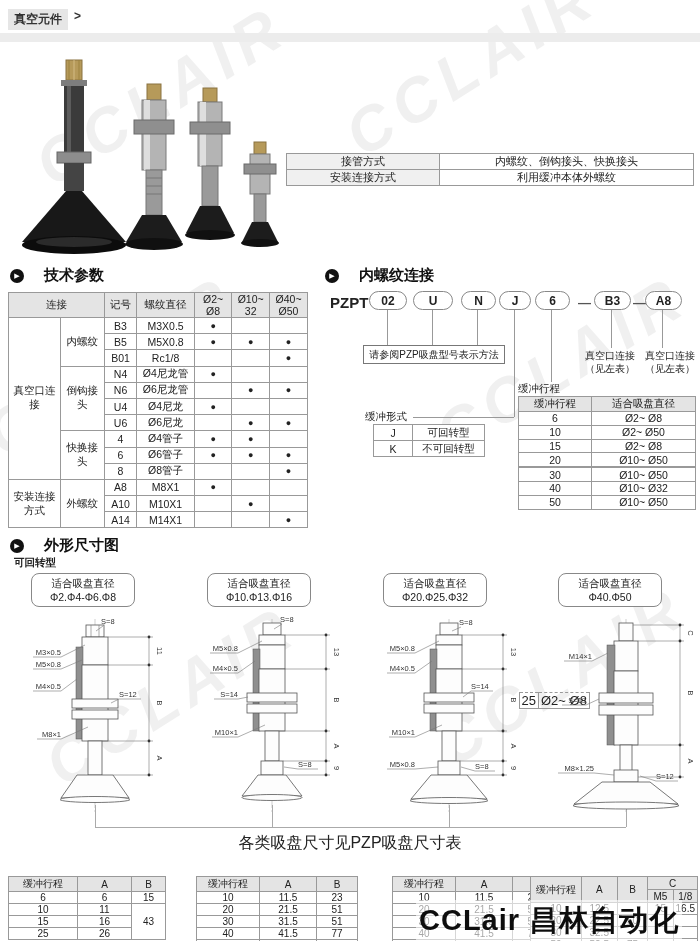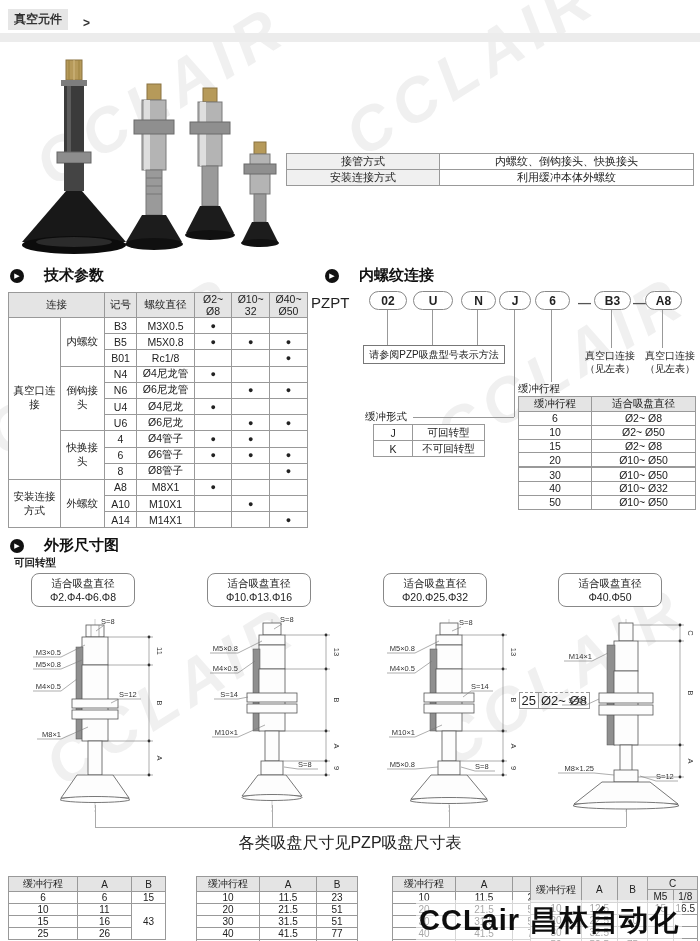--- a/index.html
+++ b/index.html
@@ -1,20 +1,20 @@
 <!DOCTYPE html>
 <html><head>
 <meta charset="utf-8">
 <style>
   html,body{margin:0;padding:0;background:#fff;font-family:"Liberation Sans","DejaVu Sans",sans-serif;color:#222}
   #page{position:relative;width:700px;height:941px;overflow:hidden;background:#fff}
   .abs{position:absolute}
   .wm{position:absolute;font-weight:bold;font-style:italic;color:rgba(140,140,140,0.13);letter-spacing:8px;transform:rotate(-32deg);font-size:62px;pointer-events:none;white-space:nowrap;z-index:0}
   
-  .crumbbox{position:absolute;left:8px;top:9px;display:flex;align-items:flex-end;gap:15px;z-index:2}
+  .crumbbox{position:absolute;left:8px;top:9px;display:flex;align-items:flex-start;gap:6px;z-index:2}
   .crumb{background:#e6e6e6;color:#333;font-size:12px;font-weight:bold;padding:2px 6px}
   .sep{font-size:12px;color:#333;font-weight:bold}
   .title{font-size:20px;font-weight:bold;color:#0f0f0f;margin-left:6px}
   .band{position:absolute;left:0;top:33px;width:700px;height:9px;background:#ececec}
   
   .sec{position:absolute;display:flex;align-items:center;gap:20px;font-size:15px;font-weight:bold;color:#111;z-index:2}
   .sec .ic{width:14px;height:14px;border-radius:50%;background:#111;color:#fff;font-size:7px;display:flex;align-items:center;justify-content:center;line-height:1}
   
   table{border-collapse:collapse;background:#fff}
   td,th{border:1px solid #999;text-align:center;padding:0 2px;font-weight:normal;color:#222}
@@ -27,21 +27,21 @@
   .techT .dot{font-size:9px}
   .strokeT{position:absolute;left:518px;top:396px;width:178px;font-size:10.5px;z-index:2}
   .strokeT td,.strokeT th{height:12.8px}
   .strokeT tr.dash td{border-top:1px dashed #999}
   .bufT{position:absolute;left:373px;top:424px;width:112px;font-size:10.5px;z-index:2}
   .bufT td{height:15px}
   .botT{position:absolute;font-size:10px;z-index:2}
   .botT th{height:12px}
   .botT td{height:10.5px}
   
-  .prefix{position:absolute;left:311px;top:294px;font-size:15px;font-weight:normal;z-index:2}
+  .prefix{position:absolute;left:330px;top:294px;font-size:15px;font-weight:bold;z-index:2}
   .pill{position:absolute;top:291px;height:17px;border:1.5px solid #888;border-radius:10px;font-weight:bold;font-size:12px;display:flex;align-items:center;justify-content:center;background:#fff;z-index:2}
   .dash{position:absolute;top:295px;font-size:13px;font-weight:bold;color:#555;z-index:2}
   .vline{position:absolute;width:1px;background:#999;z-index:1}
   .hline{position:absolute;height:1px;background:#999;z-index:1}
   .notebox{position:absolute;left:363px;top:345px;width:140px;height:17px;border:1px solid #777;font-size:10px;line-height:17px;text-align:center;background:#fff;z-index:2}
   .vaclab{position:absolute;top:350px;width:64px;font-size:10px;line-height:12.5px;text-align:center;z-index:2}
   .small-lab{position:absolute;font-size:10.5px;z-index:2}
   
   .pbox{position:absolute;top:573px;width:104px;height:34px;border:1px solid #888;border-radius:8px;font-size:10.5px;text-align:center;padding-top:3px;box-sizing:border-box;background:#fff;z-index:2}
   .caption{position:absolute;left:0;top:833px;width:700px;text-align:center;font-size:16px;color:#222;z-index:2}

